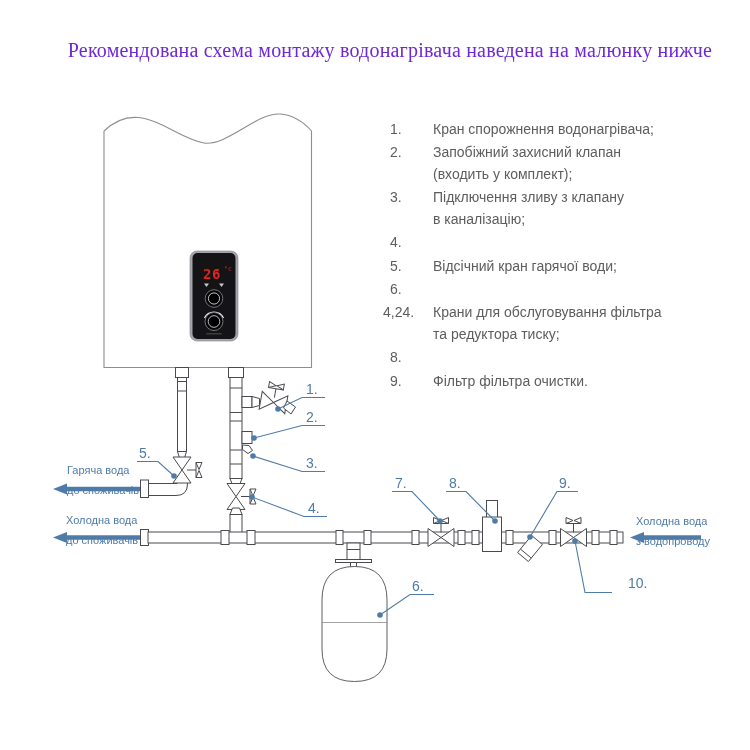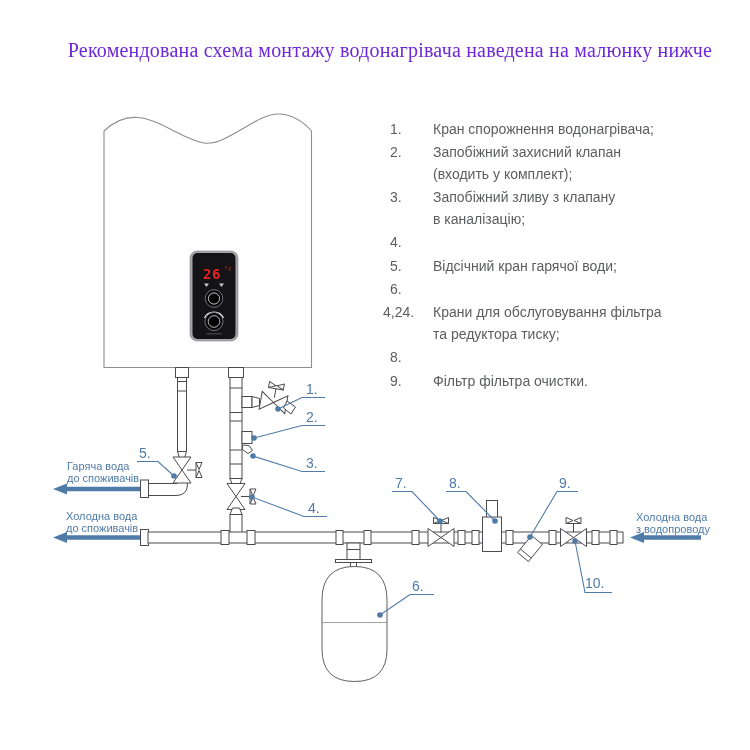--- a/index.html
+++ b/index.html
@@ -10,21 +10,21 @@
          color:#6d28d9;letter-spacing:0.2px;}
   #diagram-svg{position:absolute;left:0;top:0;}
   
   #legend{position:absolute;left:383px;top:119px;width:355px;color:var(--legend-text,#5f6062);
           font-size:14px;line-height:21.8px;}
   .legend-row{display:grid;grid-template-columns:50px 1fr;margin-bottom:1.5px;}
   .legend-num{padding-left:7px;}
   .legend-num.wide{padding-left:0;}
   .legend-text{white-space:pre-line;}
   
-  .flow-label{position:absolute;color:var(--accent,#4f7ba8);font-size:11px;line-height:12px;
+  .flow-label{position:absolute;color:var(--accent,#4f7ba8);font-size:11px;line-height:20px;
               white-space:pre-line;}
   
   .callout{position:absolute;color:var(--accent,#4f7ba8);font-size:14px;line-height:14px;}
 </style>
 </head>
 <body>
 
 <div id="page">
 
   <h1 id="title">Рекомендована схема монтажу водонагрівача наведена на малюнку нижче</h1>
@@ -188,21 +188,21 @@
       <span class="legend-num">1.</span>
       <span class="legend-text">Кран спорожнення водонагрівача;</span>
     </div>
     <div class="legend-row">
       <span class="legend-num">2.</span>
       <span class="legend-text">Запобіжний захисний клапан
 (входить у комплект);</span>
     </div>
     <div class="legend-row">
       <span class="legend-num">3.</span>
-      <span class="legend-text">Запобіжний зливу з клапану
+      <span class="legend-text">Підключення зливу з клапану
 в каналізацію;</span>
     </div>
     <div class="legend-row">
       <span class="legend-num">4.</span>
     </div>
     <div class="legend-row">
       <span class="legend-num">5.</span>
       <span class="legend-text">Відсічний кран гарячої води;</span>
     </div>
     <div class="legend-row">
@@ -231,15 +231,15 @@
 
   <span class="callout" style="left:306px;top:382px;">1.</span>
   <span class="callout" style="left:306px;top:410px;">2.</span>
   <span class="callout" style="left:306px;top:456px;">3.</span>
   <span class="callout" style="left:308px;top:501px;">4.</span>
   <span class="callout" style="left:139px;top:446px;">5.</span>
   <span class="callout" style="left:412px;top:579px;">6.</span>
   <span class="callout" style="left:395px;top:476px;">7.</span>
   <span class="callout" style="left:449px;top:476px;">8.</span>
   <span class="callout" style="left:559px;top:476px;">9.</span>
-  <span class="callout" style="left:585px;top:576px;">10.</span>
+  <span class="callout" style="left:585px;top:576px;padding-left:43px;">10.</span>
 
 </div>
 
 </body></html>

